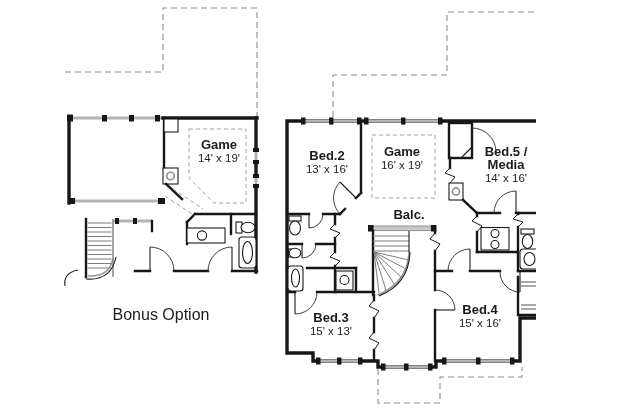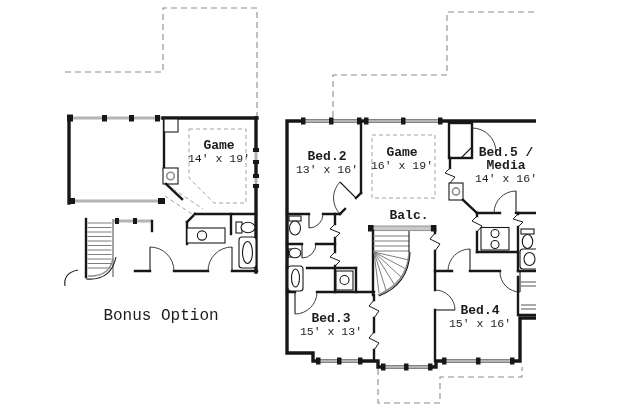--- a/index.html
+++ b/index.html
@@ -1,17 +1,17 @@
 <!DOCTYPE html>
 <html><head>
 <meta charset="utf-8">
 <style>
   html,body{margin:0;padding:0;background:#ffffff;}
   .sheet{position:relative;width:536px;height:415px;background:#ffffff;
-         font-family:Liberation Mono, monospace;overflow:hidden;}
+         font-family:Liberation Sans, sans-serif;overflow:hidden;}
   svg{display:block}
   .wall {stroke:#171717;stroke-width:3.4;fill:none;stroke-linecap:square}
   .iwall{stroke:#171717;stroke-width:2.4;fill:none;stroke-linecap:square}
   .thin {stroke:#1a1a1a;stroke-width:1.1;fill:none}
   .fix  {stroke:#1a1a1a;stroke-width:1.1;fill:#ffffff}
   .gwall{stroke:#b3b3b3;stroke-width:3;fill:none;stroke-linecap:butt}
   .gthin{stroke:#8f8f8f;stroke-width:1.6;fill:none}
   .tread{stroke:#7d7d7d;stroke-width:1;fill:none}
   .tick {fill:#171717}
   .dash {stroke:#8c8c8c;stroke-width:1.1;fill:none;stroke-dasharray:6 4}

